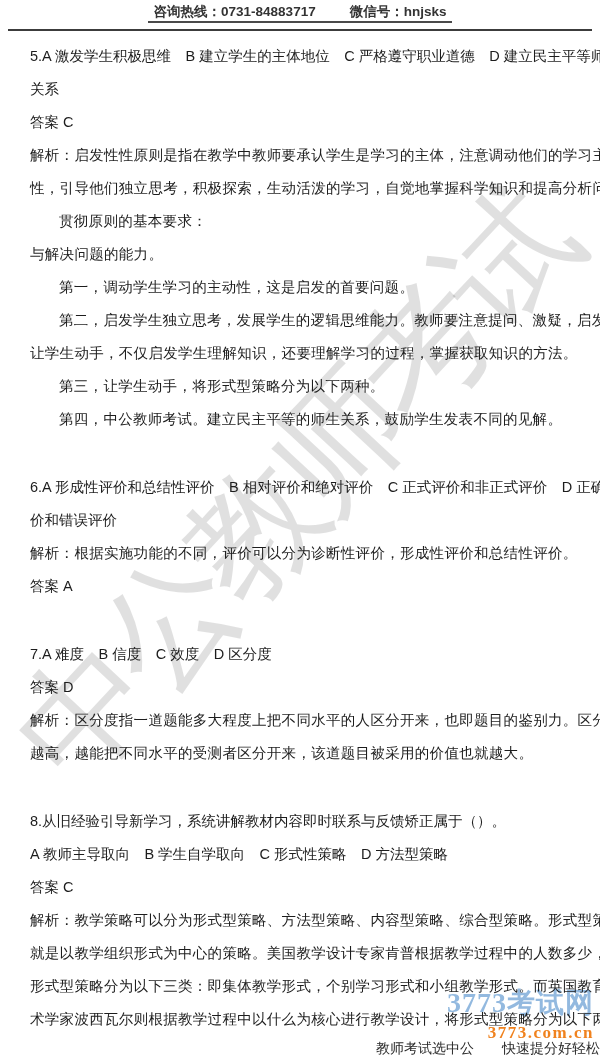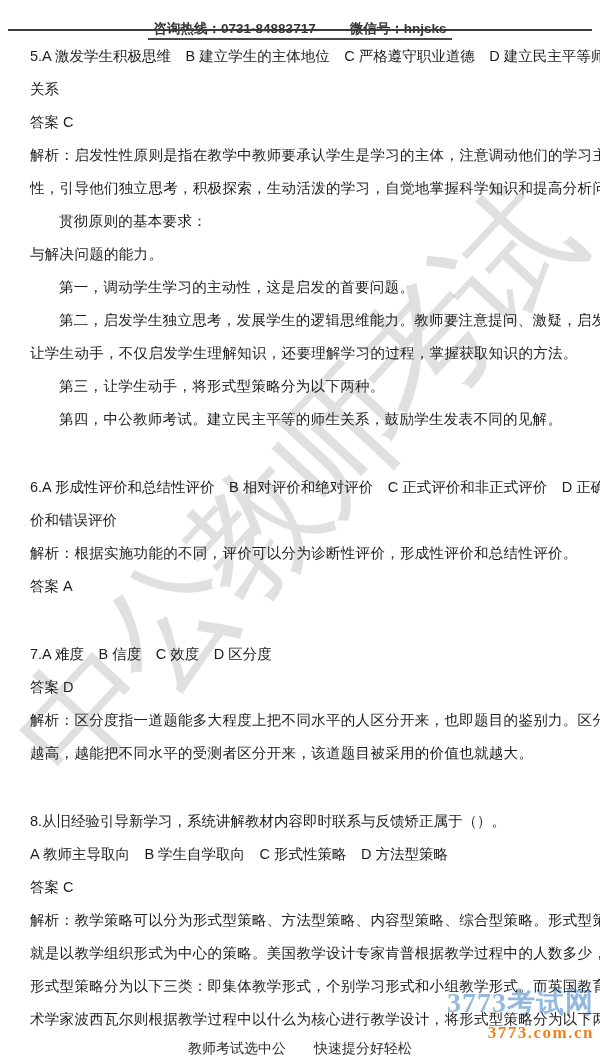--- a/index.html
+++ b/index.html
@@ -9,21 +9,21 @@
     width:600px; height:1062px;
     background:#ffffff;
     overflow:hidden;
     font-family:"Liberation Serif", serif;
     color:#1d1d1d;
   }
 
   
   .header { position:absolute; top:0; left:0; right:0; height:32px; z-index:3; }
   .header-text {
-    text-align:center; padding-top:20px;
+    text-align:center; padding-top:3px;
     font-family:"Liberation Sans", sans-serif;
     font-size:13.5px; font-weight:600; color:#333;
   }
   .header-text .hgroup { border-bottom:2px solid #4a4a4a; padding:0 6px 2px 6px; }
   .hgap { display:inline-block; width:34px; }
   .header-rule {
     position:absolute; top:29px; left:8px; right:8px;
     border-top:2px solid #3c3c3c;
   }
 
@@ -60,21 +60,21 @@
     line-height:33px; white-space:nowrap;
     font-size:14.5px; color:#1d1d1d;
   }
   .q { font-family:"Liberation Sans", sans-serif; font-weight:500; }
   .s { font-family:"Liberation Serif", serif; letter-spacing:0.3px; }
   .ind { padding-left:29px; }
 
   
   .footer {
     position:absolute; bottom:4px; left:0; right:0;
-    text-align:center; z-index:2;
+    text-align:right; z-index:2;
     font-family:"Liberation Serif", serif;
     font-size:14px; color:#2a2a2a;
   }
   .footer .fgap { display:inline-block; width:28px; }
 </style>
 </head>
 <body>
 
 <div class="header">
   <div class="header-text">

